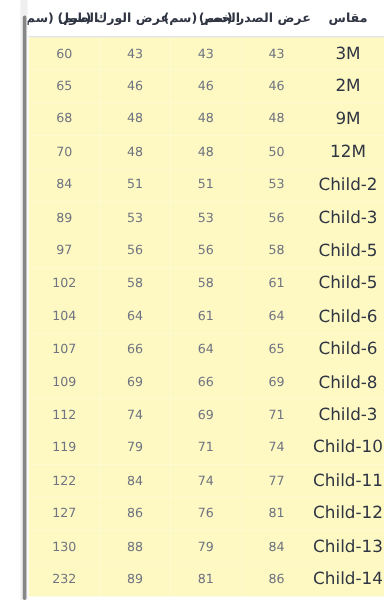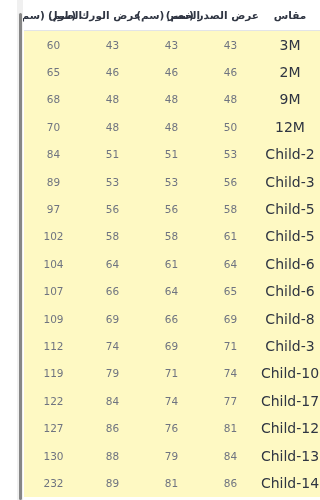--- a/index.html
+++ b/index.html
@@ -207,21 +207,21 @@
           <td>112</td>
         </tr>
         <tr class="odd-row">
           <td class="size-cell">Child-10</td>
           <td>74</td>
           <td>71</td>
           <td>79</td>
           <td>119</td>
         </tr>
         <tr class="even-row">
-          <td class="size-cell">Child-17</td>
+          <td class="size-cell">Child-11</td>
           <td>77</td>
           <td>74</td>
           <td>84</td>
           <td>122</td>
         </tr>
         <tr class="odd-row">
           <td class="size-cell">Child-12</td>
           <td>81</td>
           <td>76</td>
           <td>86</td>

